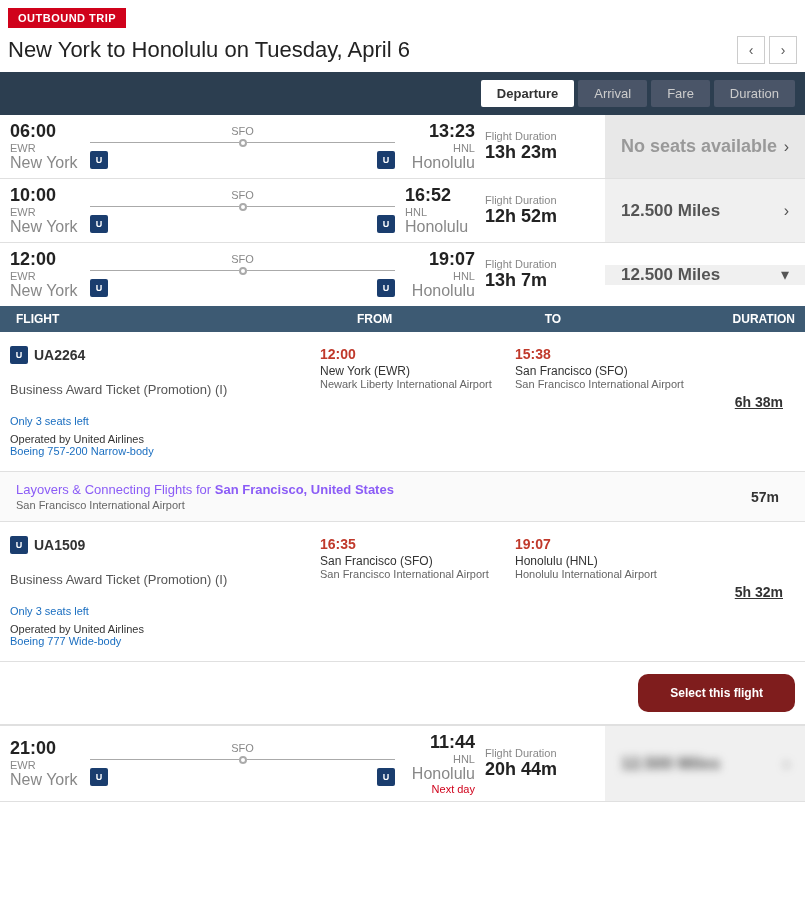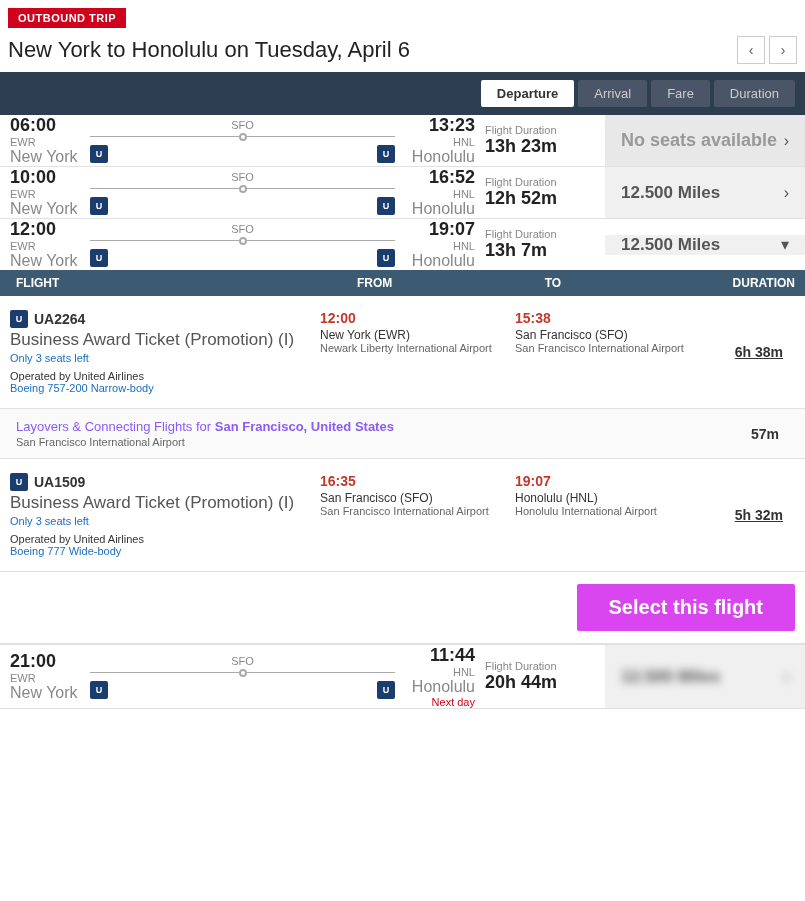--- a/index.html
+++ b/index.html
@@ -81,21 +81,21 @@
     }
 
     .flight-row-main {
       display: flex;
       align-items: center;
       width: 100%;
     }
 
     .flight-info {
       flex: 1;
-      padding: 0 10px;
+      padding: 6px 10px;
       display: flex;
       align-items: center;
       gap: 0;
     }
 
     .time-block {
       min-width: 70px;
     }
 
     .time-big {
@@ -234,23 +234,23 @@
 
     .detail-flight-number {
       font-size: 14px;
       font-weight: bold;
       display: flex;
       align-items: center;
       gap: 6px;
     }
 
     .detail-ticket-type {
-      font-size: 17px;
+      font-size: 13px;
       color: #555;
-      margin: 2px 0;
+      margin: 18px 0;
     }
 
     .detail-seats {
       font-size: 11px;
       color: #1a6ec0;
       margin: 2px 0;
     }
 
     .detail-operated {
       font-size: 11px;
@@ -321,28 +321,28 @@
 
     .select-btn-row {
       display: flex;
       justify-content: flex-end;
       padding: 12px 10px;
       background: #fff;
       border-bottom: 1px solid #e0e0e0;
     }
 
     .select-btn {
-      background: #d946ef;
+      background: #7f1d1d;
       color: #fff;
       border: none;
       padding: 12px 32px;
-      font-size: 20px;
+      font-size: 12px;
       font-weight: bold;
       cursor: pointer;
-      border-radius: 2px;
+      border-radius: 10px;
     }
 
     .next-day {
       color: #d0021b;
       font-size: 11px;
     }
 
     .price-block-miles {
       min-width: 200px;
       background: #f0f0f0;
@@ -439,21 +439,21 @@
       <div class="line-container">
         <div class="line"></div>
         <div class="stop-dot"></div>
         <div class="line"></div>
       </div>
       <div style="display:flex;justify-content:space-between;width:100%;margin-top:4px;">
         <span class="airline-icon">U</span>
         <span class="airline-icon">U</span>
       </div>
     </div>
-    <div class="time-block" style="text-align:right;">
+    <div class="time-block" style="">
       <div class="time-big">16:52</div>
       <div class="airport-code">HNL</div>
       <div class="airport-city">Honolulu</div>
     </div>
     <div class="duration-block">
       <div class="duration-label">Flight Duration</div>
       <div class="duration-value">12h 52m</div>
     </div>
   </div>
   <div class="price-block-miles">

